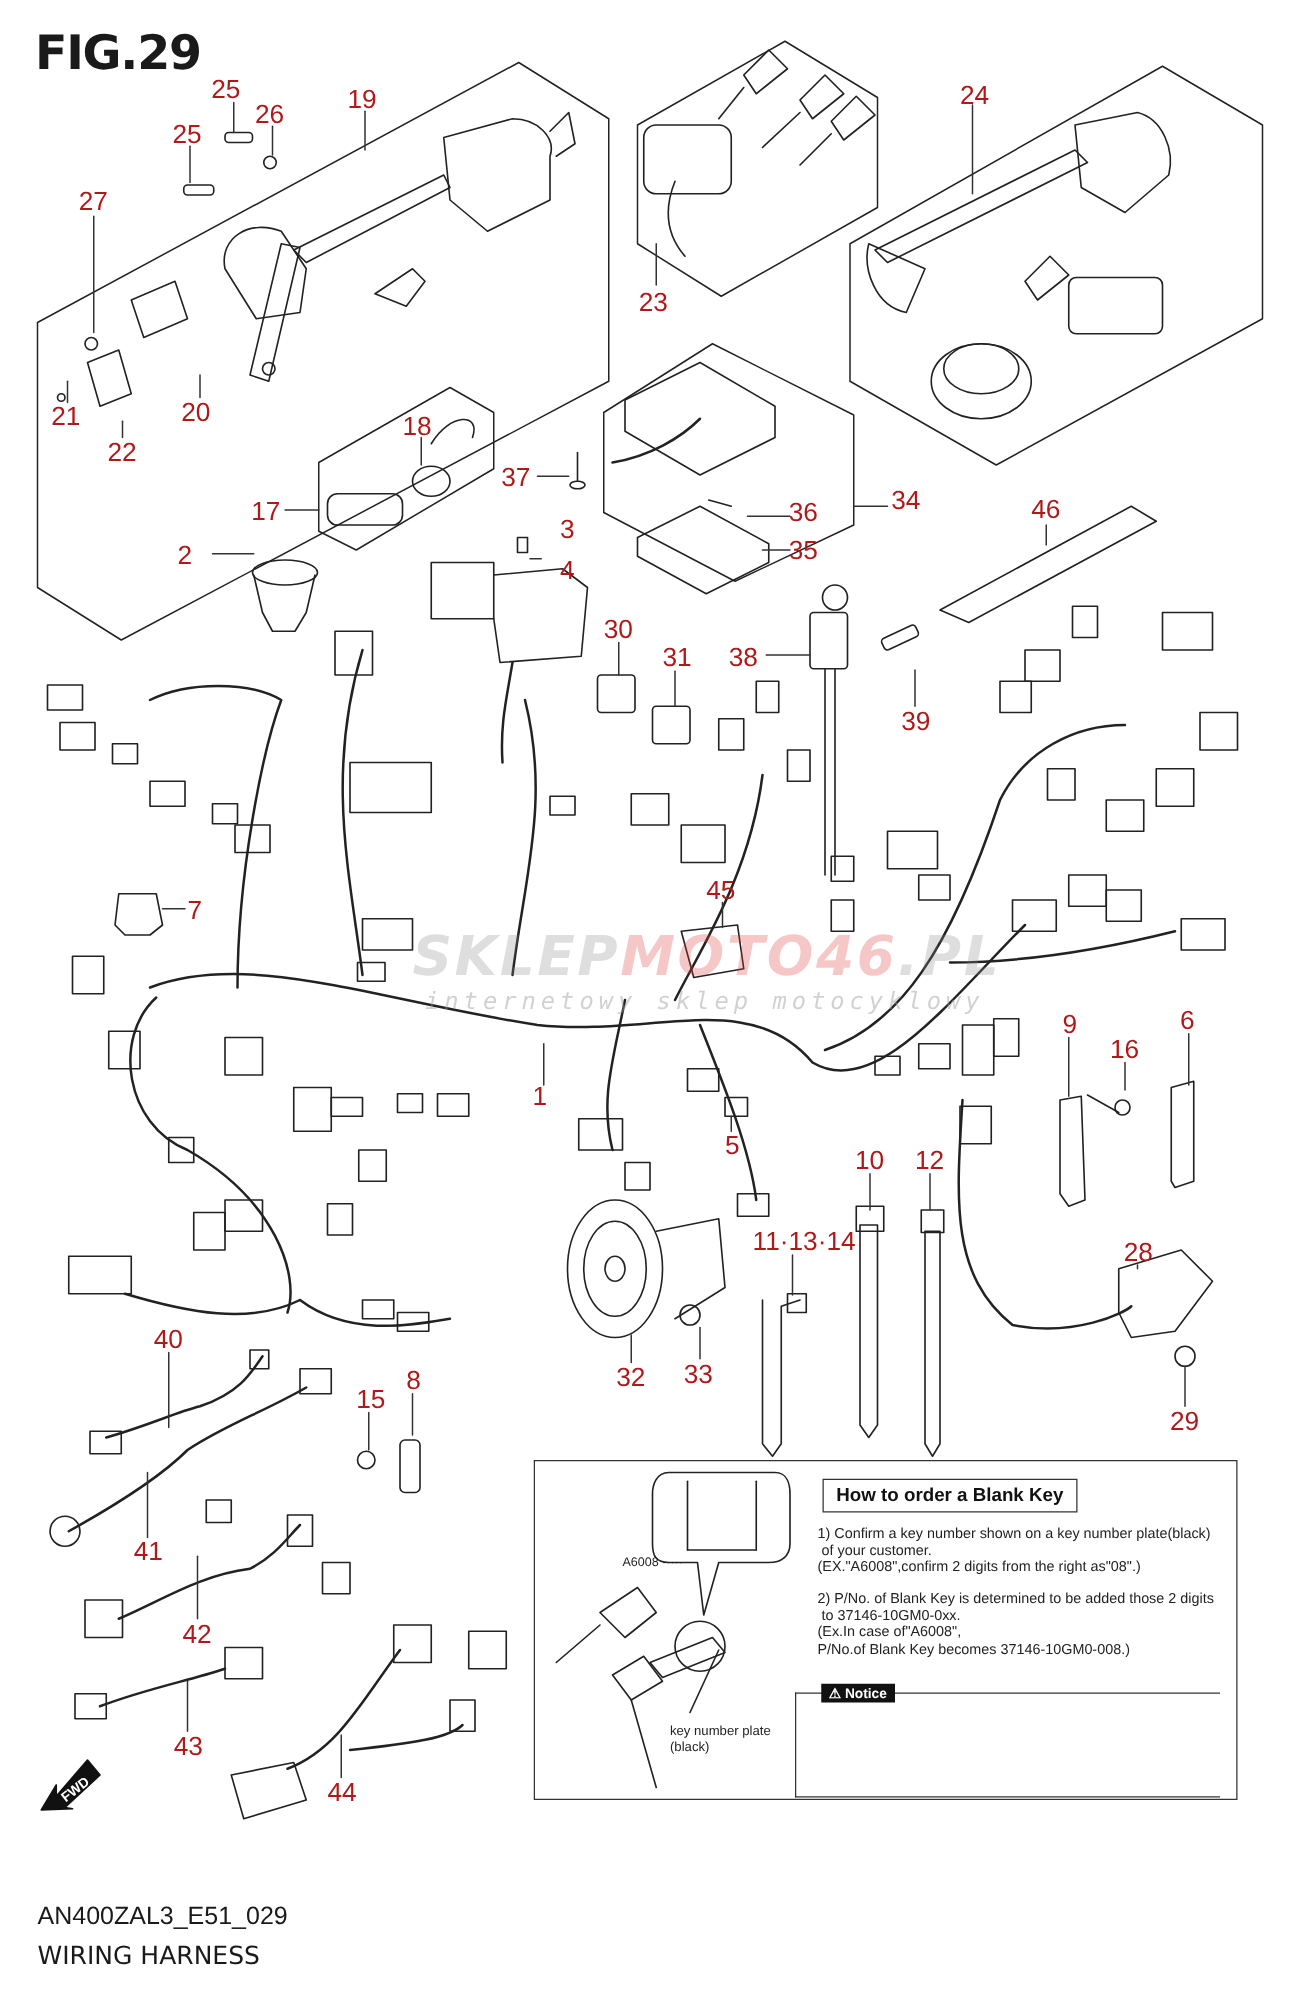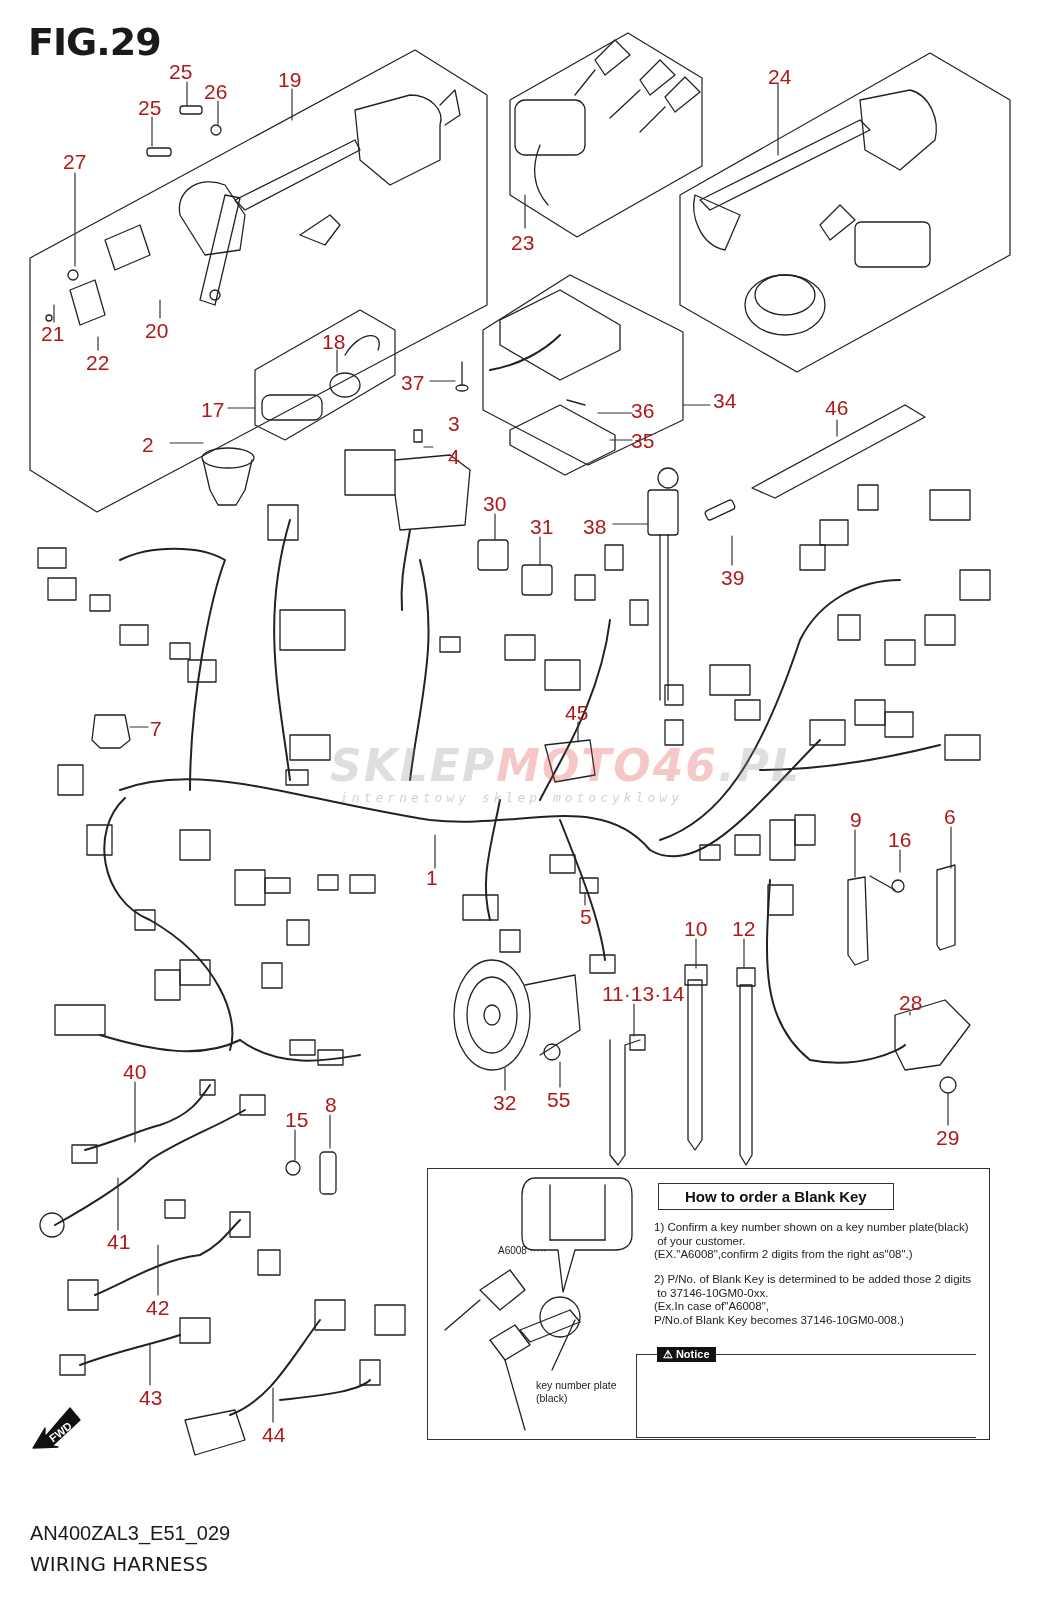--- a/index.html
+++ b/index.html
@@ -10,23 +10,23 @@
   #art .box { stroke:#222; stroke-width:1.2; }
   #art .thick { stroke-width:2; }
   .fig-title { position:absolute; left:28px; top:20px; font-family:"DejaVu Sans", sans-serif; font-weight:bold; font-size:38px; color:#1a1a1a; letter-spacing:-1px; }
   .callout { position:absolute; color:#b01919; font-family:"Liberation Sans", sans-serif; font-size:21px; line-height:1; white-space:nowrap; }
   .footer-code { position:absolute; left:30px; top:1522px; font-family:Liberation Sans, sans-serif; font-size:20px; color:#1a1a1a; }
   .footer-name { position:absolute; left:30px; top:1552px; font-family:"DejaVu Sans", sans-serif; font-size:20px; color:#1a1a1a; }
   .watermark { position:absolute; left:330px; top:740px; font-family:"DejaVu Sans", sans-serif; font-weight:bold; font-style:italic; font-size:44px; letter-spacing:2px; opacity:0.28; white-space:nowrap; }
   .watermark .wm-a { color:#8a8a8a; }
   .watermark .wm-b { color:#e23b3b; }
   .watermark .wm-c { color:#8a8a8a; }
-  .watermark-sub { position:absolute; left:340px; top:790px; font-family:"DejaVu Sans Mono", monospace; font-style:italic; font-size:13px; letter-spacing:4px; color:#9a9a9a; opacity:0.45; white-space:nowrap; }
+  .watermark-sub { position:absolute; left:340px; top:790px; font-family:"DejaVu Sans Mono", monospace; font-style:italic; font-size:19px; letter-spacing:4px; color:#9a9a9a; opacity:0.45; white-space:nowrap; }
   .info-box { position:absolute; left:427px; top:1168px; width:563px; height:272px; border:1px solid #333; box-sizing:border-box; }
-  .info-heading { position:absolute; left:230px; top:14px; border:1.5px solid #333; padding:4px 26px; font-family:"Liberation Sans", sans-serif; font-weight:bold; font-size:15px; color:#111; white-space:nowrap; }
+  .info-heading { position:absolute; left:230px; top:14px; border:1.5px solid #333; padding:4px 10px; font-family:"Liberation Sans", sans-serif; font-weight:bold; font-size:15px; color:#111; white-space:nowrap; }
   .info-step { position:absolute; left:226px; font-size:11.5px; line-height:13.5px; color:#222; white-space:pre; font-family:"Liberation Sans", sans-serif; }
   .info-step.s1 { top:52px; }
   .info-step.s2 { top:104px; }
   .plate-label { position:absolute; left:70px; top:76px; font-size:10px; color:#222; font-family:"Liberation Sans", sans-serif; }
   .plate-caption { position:absolute; left:108px; top:210px; font-size:10.5px; line-height:13px; color:#222; white-space:pre; font-family:"Liberation Sans", sans-serif; }
   .notice-box { position:absolute; left:208px; top:185px; width:340px; height:84px; border:1px solid #333; border-right:none; box-sizing:border-box; }
   .notice-tag { position:absolute; left:20px; top:-8px; background:#111; color:#fff; font-weight:bold; font-size:11px; padding:1px 6px; font-family:"Liberation Sans", sans-serif; white-space:nowrap; }
   .notice-text { position:absolute; left:4px; top:10px; font-size:11px; line-height:13.5px; color:#222; white-space:pre; font-family:"Liberation Sans", sans-serif; }
   .fwd-text { position:absolute; left:48px; top:1426px; transform:rotate(-38deg); color:#fff; font-size:11px; font-weight:bold; font-family:"Liberation Sans", sans-serif; }
 </style>
@@ -373,21 +373,21 @@
 <span class="callout" style="left: 426px; top: 867px; color: rgb(176, 25, 25);">1</span>
 <span class="callout" style="left: 850px; top: 809px; color: rgb(176, 25, 25);">9</span>
 <span class="callout" style="left: 888px; top: 829px; color: rgb(176, 25, 25);">16</span>
 <span class="callout" style="left: 944px; top: 806px; color: rgb(176, 25, 25);">6</span>
 <span class="callout" style="left: 580px; top: 906px; color: rgb(176, 25, 25);">5</span>
 <span class="callout" style="left: 684px; top: 918px; color: rgb(176, 25, 25);">10</span>
 <span class="callout" style="left: 732px; top: 918px; color: rgb(176, 25, 25);">12</span>
 <span class="callout" style="left: 602px; top: 983px; color: rgb(176, 25, 25);">11·13·14</span>
 <span class="callout" style="left: 899px; top: 992px; color: rgb(176, 25, 25);">28</span>
 <span class="callout" style="left: 493px; top: 1092px; color: rgb(176, 25, 25);">32</span>
-<span class="callout" style="left: 547px; top: 1089px; color: rgb(176, 25, 25);">55</span>
+<span class="callout" style="left: 547px; top: 1089px; color: rgb(176, 25, 25);">33</span>
 <span class="callout" style="left: 936px; top: 1127px; color: rgb(176, 25, 25);">29</span>
 <span class="callout" style="left: 123px; top: 1061px; color: rgb(176, 25, 25);">40</span>
 <span class="callout" style="left: 285px; top: 1109px; color: rgb(176, 25, 25);">15</span>
 <span class="callout" style="left: 325px; top: 1094px; color: rgb(176, 25, 25);">8</span>
 <span class="callout" style="left: 107px; top: 1231px; color: rgb(176, 25, 25);">41</span>
 <span class="callout" style="left: 146px; top: 1297px; color: rgb(176, 25, 25);">42</span>
 <span class="callout" style="left: 139px; top: 1387px; color: rgb(176, 25, 25);">43</span>
 <span class="callout" style="left: 262px; top: 1424px; color: rgb(176, 25, 25);">44</span>
 
 <span class="fwd-text">FWD</span>

